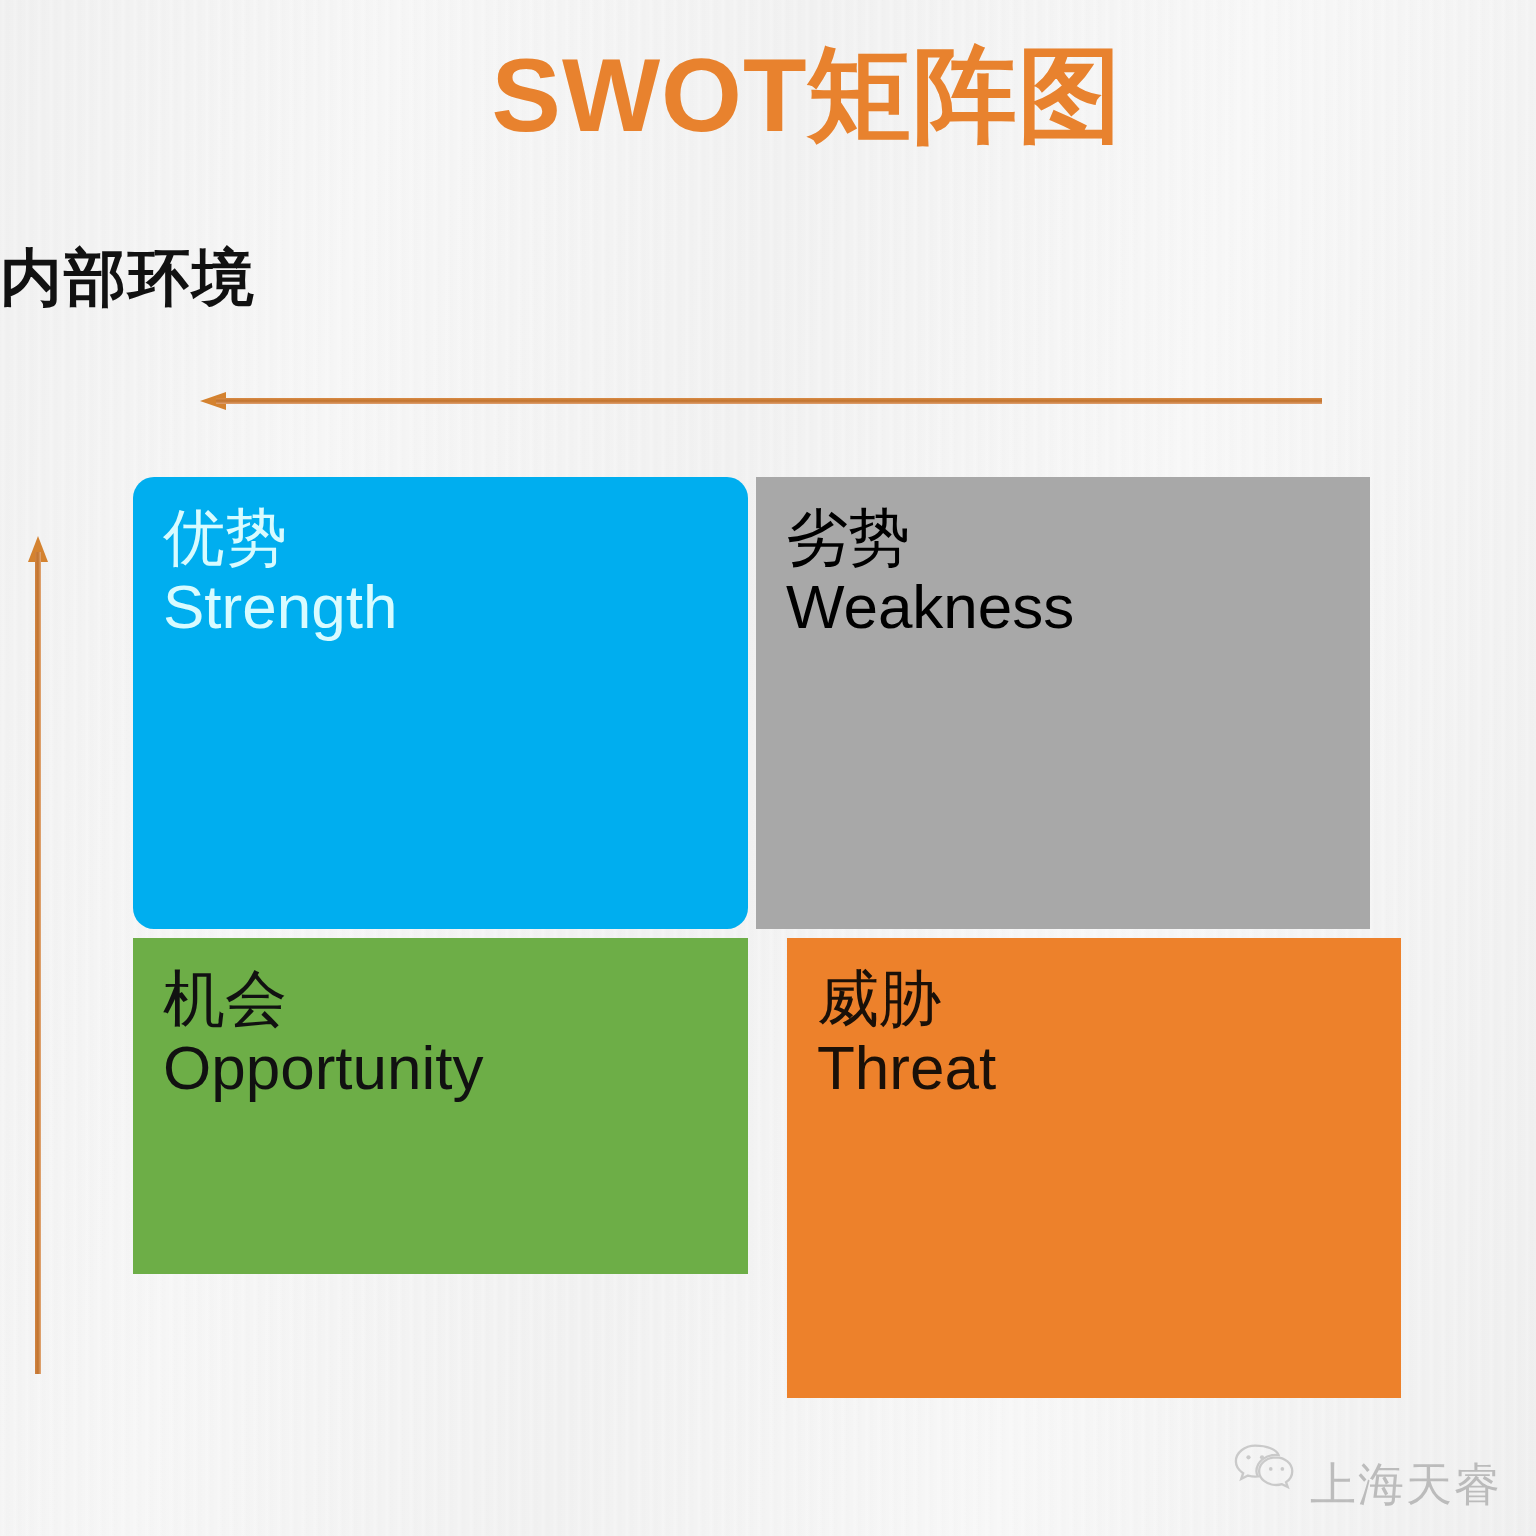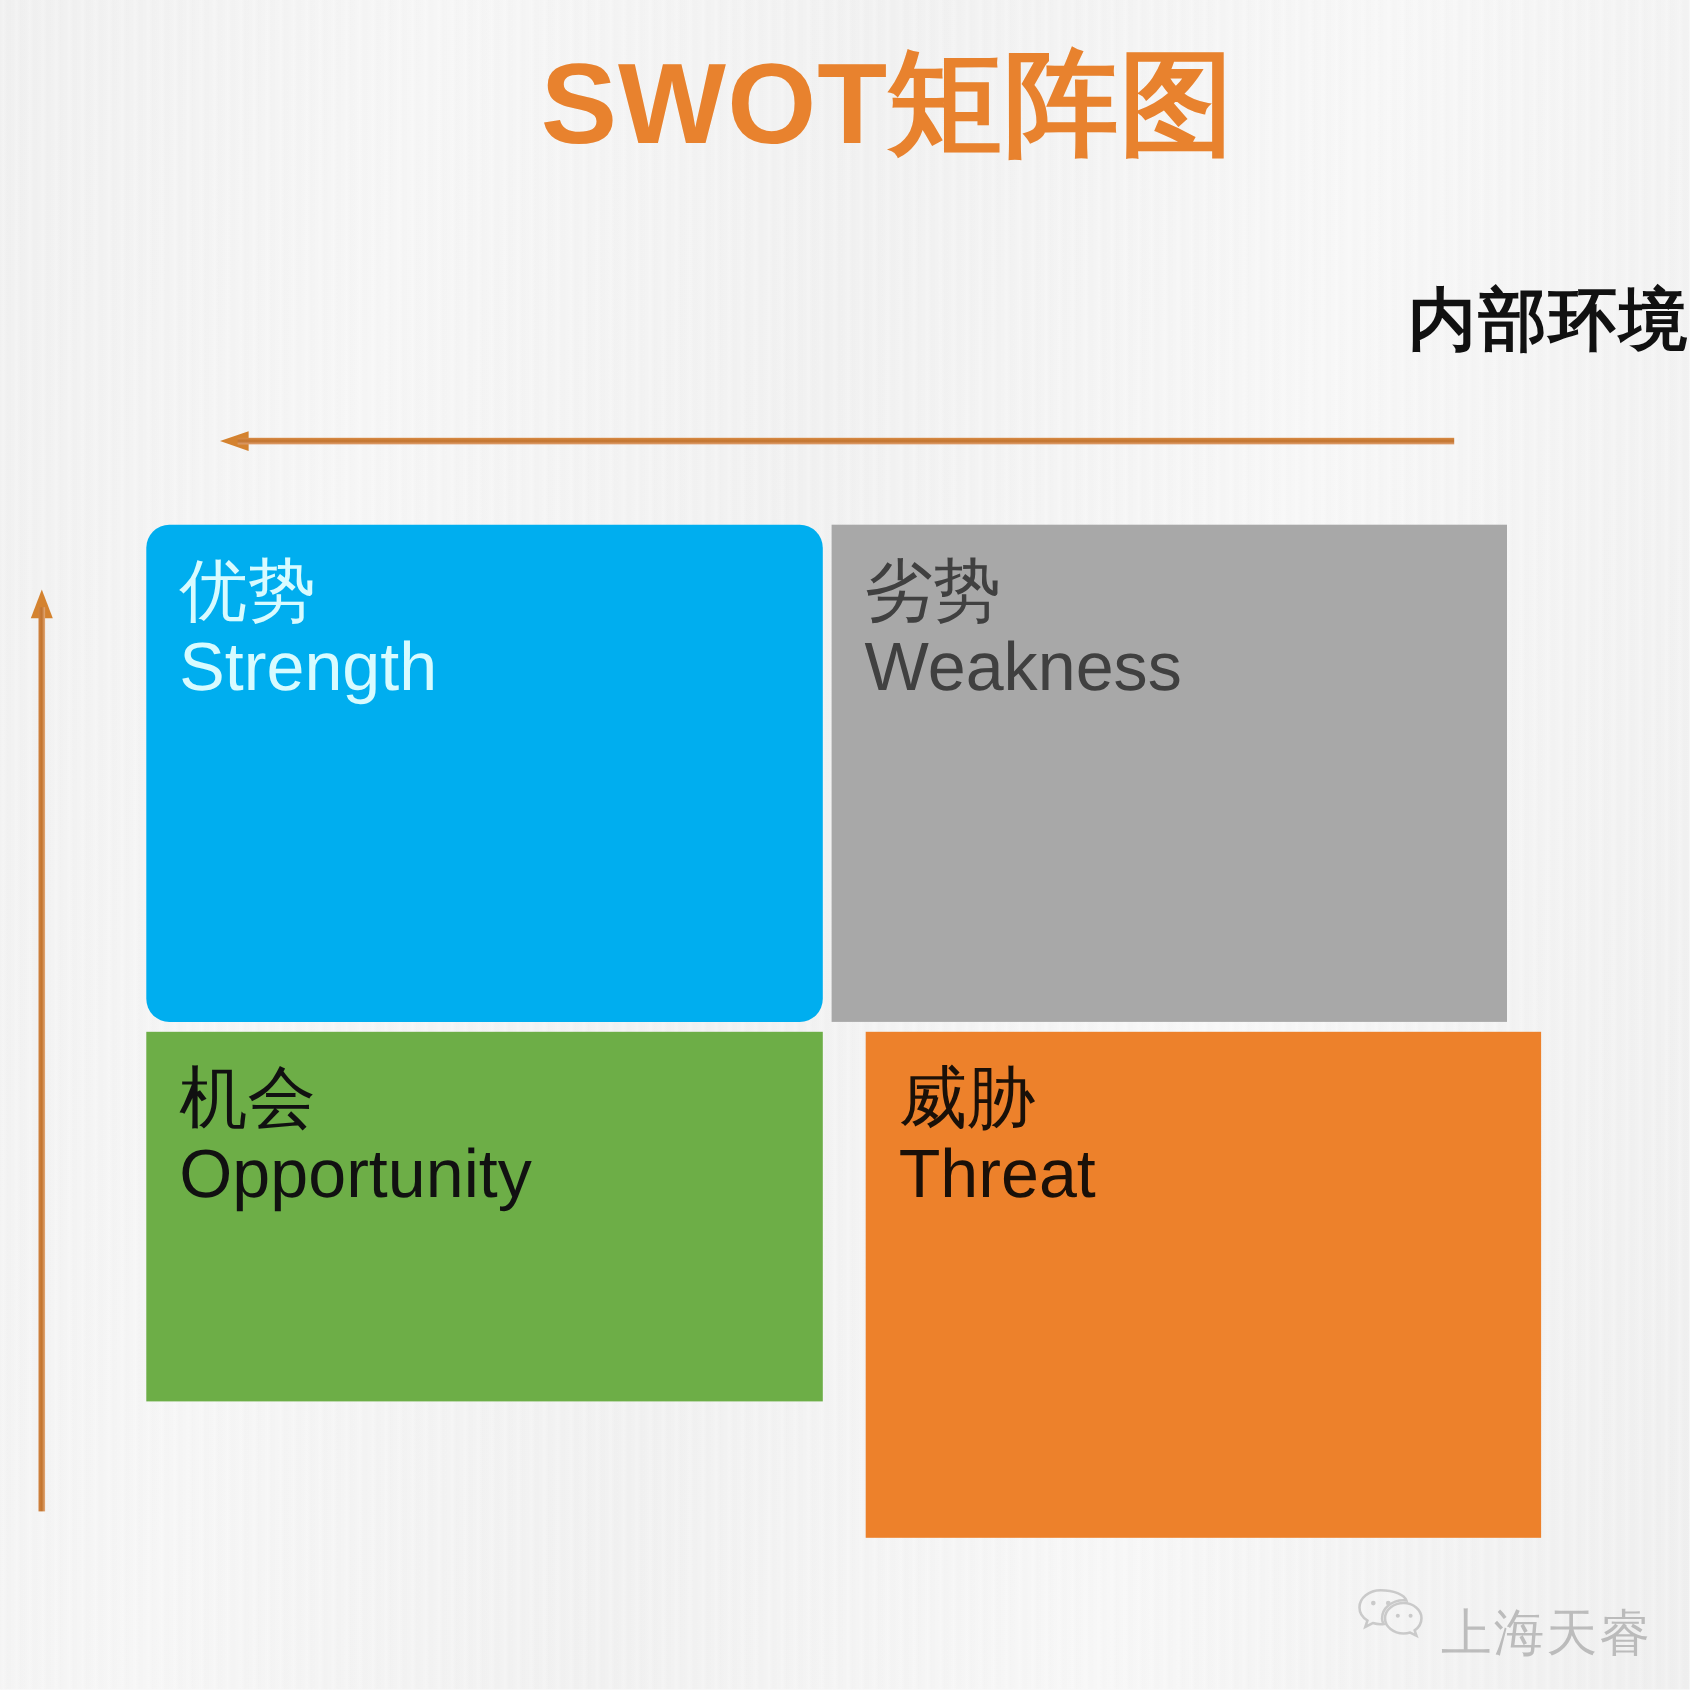--- a/index.html
+++ b/index.html
@@ -49,23 +49,23 @@
     font-weight: 700;
     letter-spacing: 1px;
     color: #e8822e;
     white-space: nowrap;
   }
 
   
   .axis-caption {
     position: absolute;
     left: 0;
-    top: 258px;
+    top: 244px;
     width: 1536px;
-    text-align: right;
+    text-align: left;
     font-size: 62px;
     line-height: 1.1;
     font-weight: 700;
     color: #111111;
     letter-spacing: 2px;
     white-space: nowrap;
   }
 
   
   .h-arrow {
@@ -213,21 +213,21 @@
 
   <div class="matrix">
 
     <div class="quad strength" style="background: rgb(0, 174, 239); color: rgb(216, 251, 255);">
       <div class="q-inner">
         <span class="q-cn">优势</span>
         <span class="q-en">Strength</span>
       </div>
     </div>
 
-    <div class="quad weakness" style="background: rgb(168, 168, 168); color: #404040;">
+    <div class="quad weakness" style="background: rgb(168, 168, 168); color: #000000;">
       <div class="q-inner">
         <span class="q-cn">劣势</span>
         <span class="q-en">Weakness</span>
       </div>
     </div>
 
     <div class="quad opportunity" style="background: rgb(109, 174, 71); color: rgb(17, 17, 17);">
       <div class="q-inner">
         <span class="q-cn">机会</span>
         <span class="q-en">Opportunity</span>

